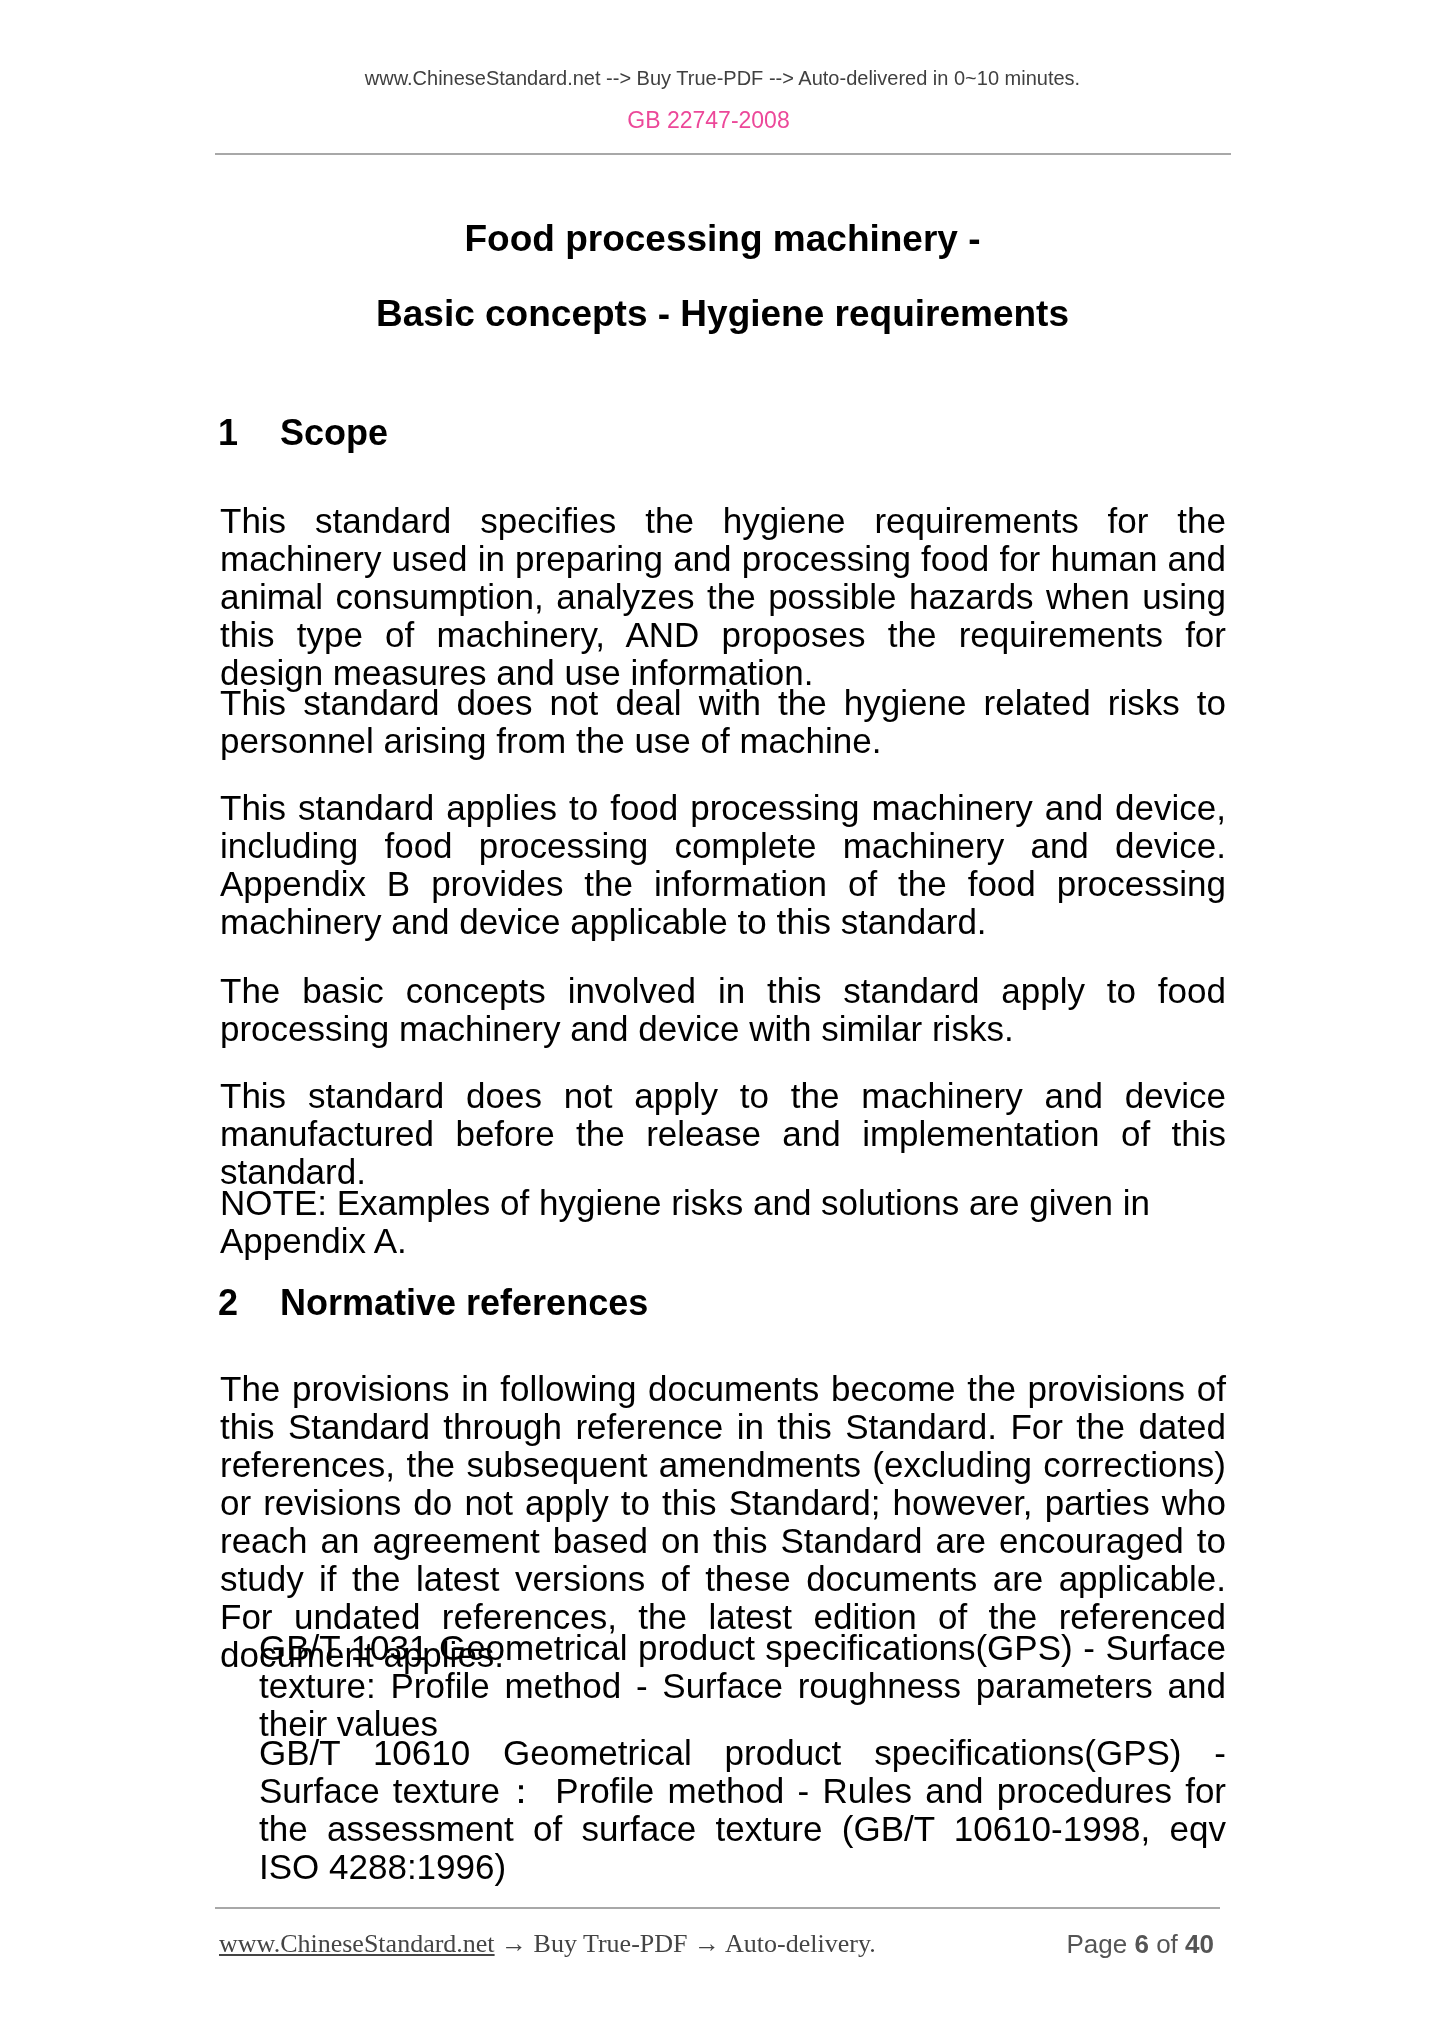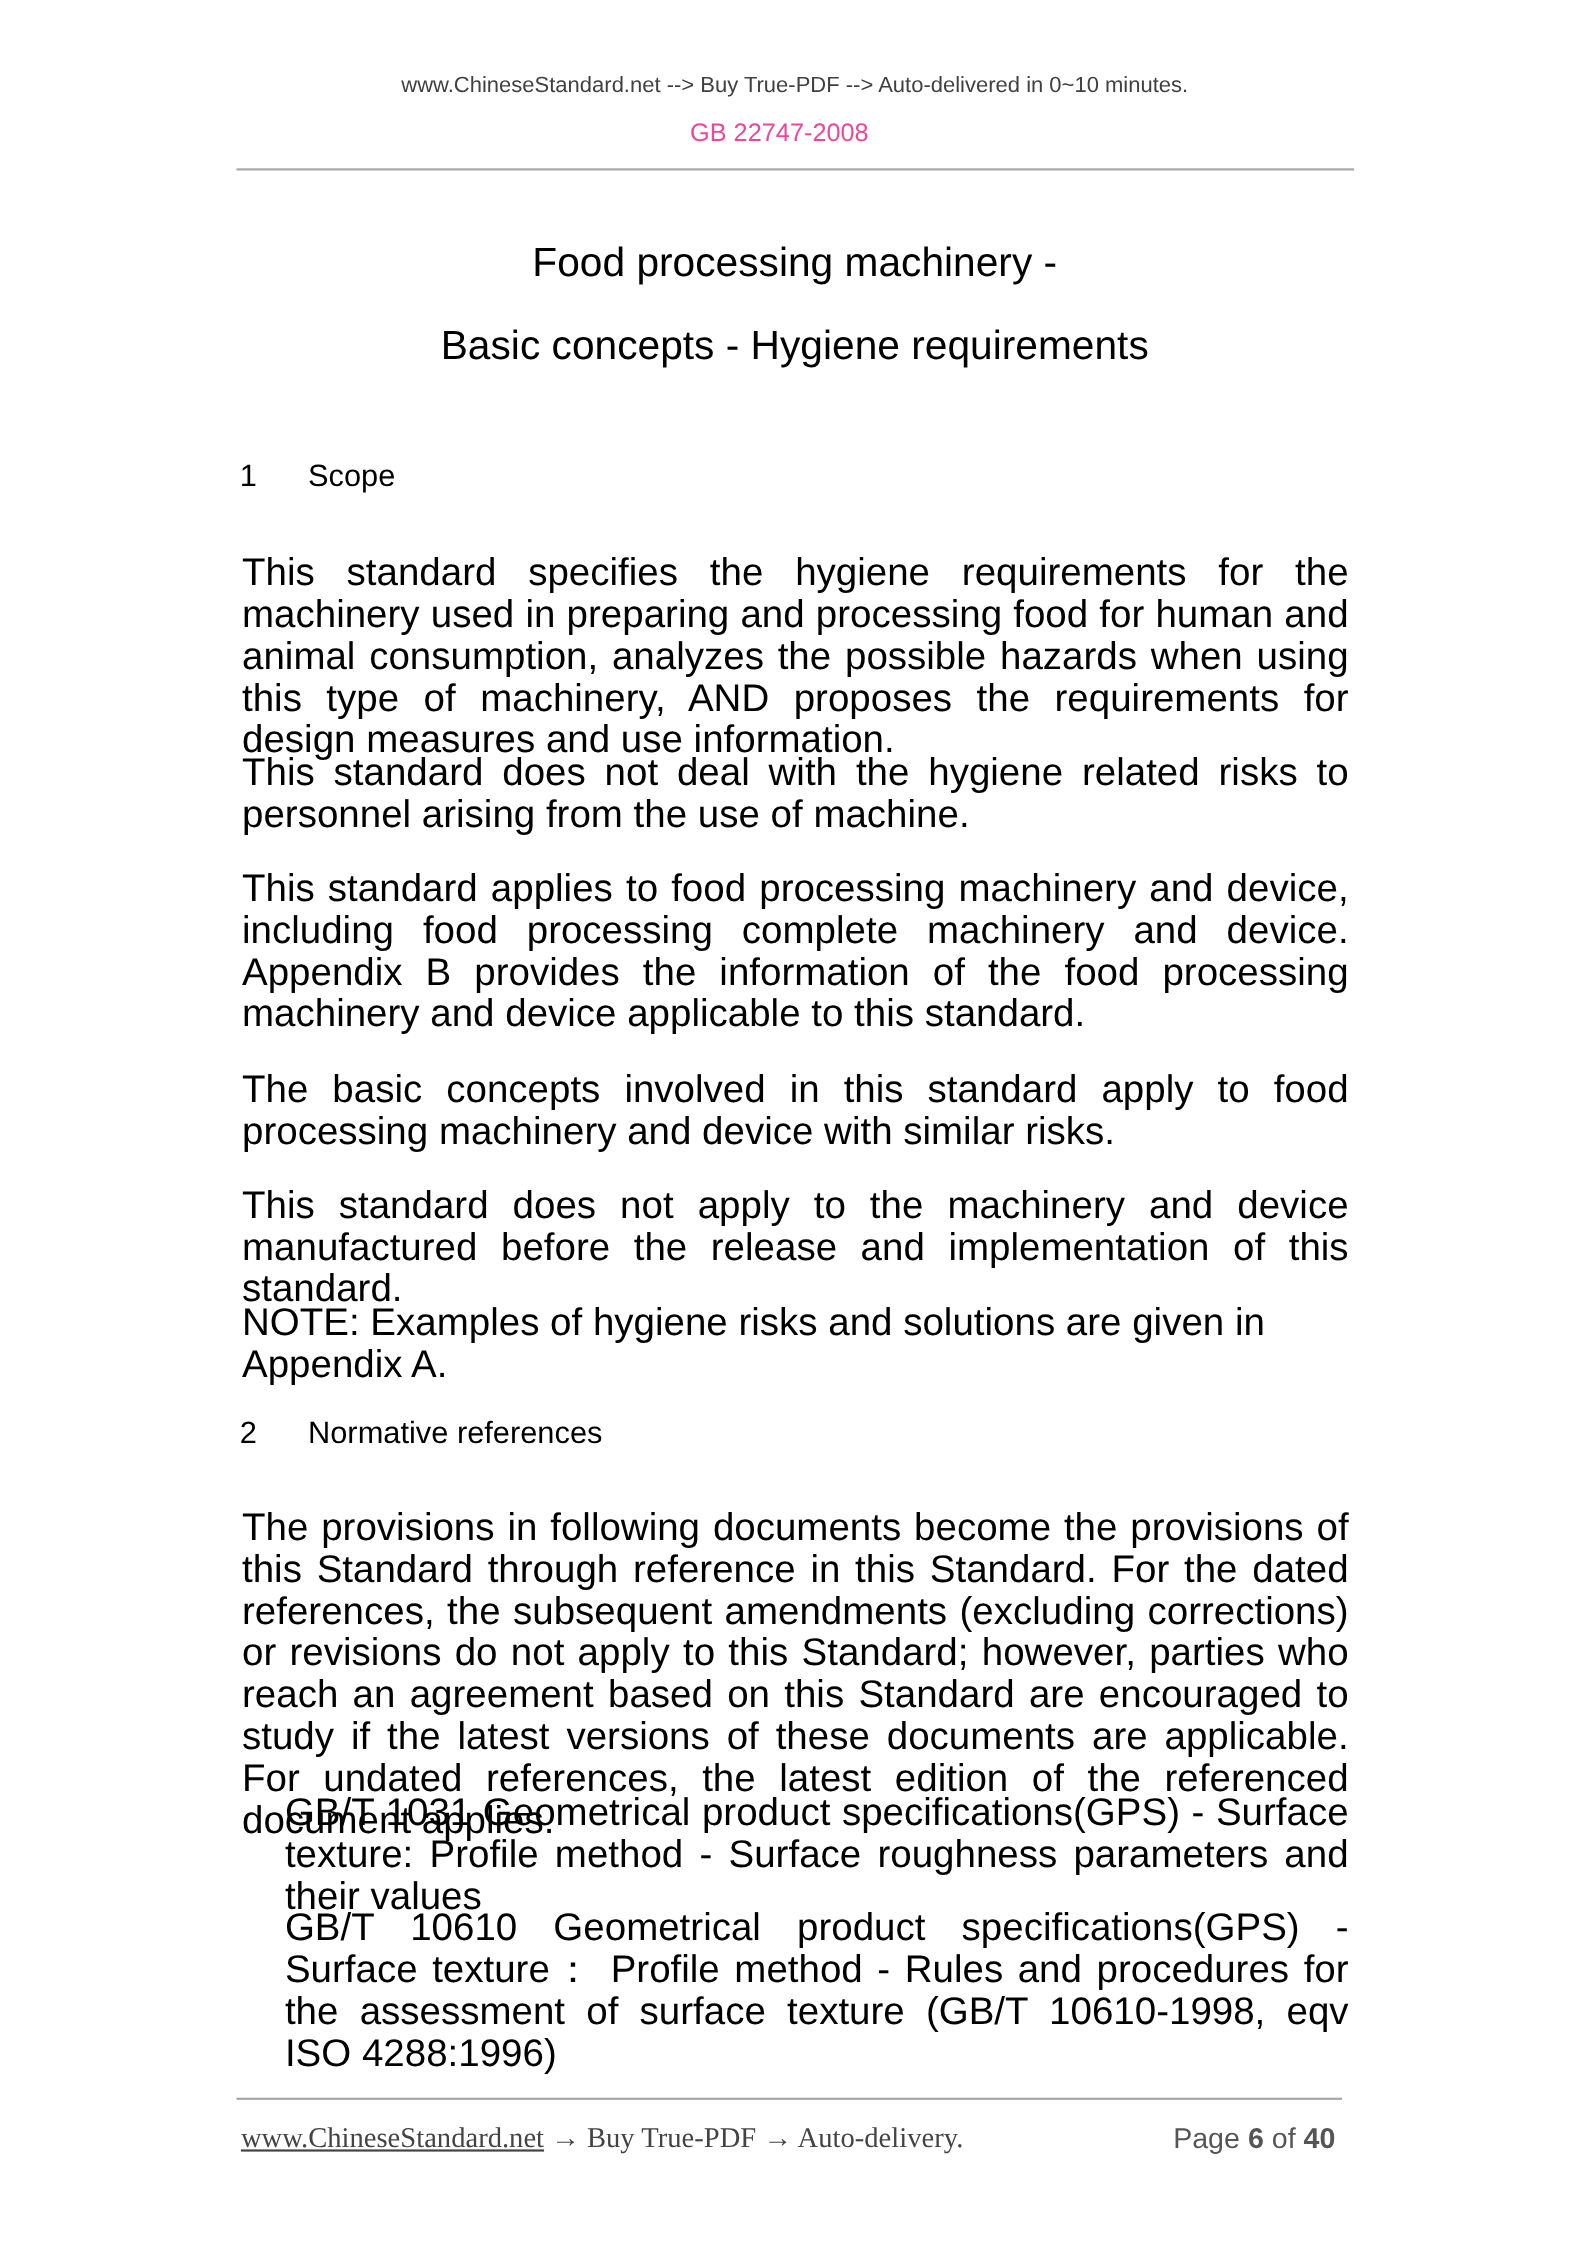--- a/index.html
+++ b/index.html
@@ -4,23 +4,23 @@
 <style>
   html, body { margin: 0; padding: 0; background: #ffffff; }
   body { width: 1445px; height: 2044px; position: relative; overflow: hidden;
          font-family: "Liberation Sans", "DejaVu Sans", sans-serif; color: #000; }
   .abs { position: absolute; }
   .hdr-top { left: 0; width: 1445px; top: 58px; text-align: center;
              font-size: 20px; line-height: 40px; color: #404040; }
   .hdr-doc { left: 0; width: 1417px; top: 105px; text-align: center;
              font-size: 23px; line-height: 30px; color: #ec4899; }
   .rule { height: 0; border-top: 2px solid #a8a8a8; }
-  .title { left: 0; width: 1445px; text-align: center; font-weight: normal;
+  .title { left: 0; width: 1445px; text-align: center; font-weight: bold;
            font-size: 37px; line-height: 46px; }
-  .h1 { left: 218px; font-weight: normal; font-size: 28px; line-height: 44px; white-space: nowrap; }
+  .h1 { left: 218px; font-weight: bold; font-size: 36px; line-height: 44px; white-space: nowrap; }
   .h1 .num { display: inline-block; width: 62px; }
   .para { left: 220px; width: 1006px; font-size: 35px; line-height: 38px;
           text-align: justify; margin: 0; }
   .para.ref { left: 259px; width: 967px; }
   .footer-text { left: 219px; top: 1926px; font-size: 26px; line-height: 36px; color: #444; white-space: nowrap; font-family: Liberation Serif, serif; }
   .footer-text a { color: #444; text-decoration: underline; }
   .page-num { left: 1000px; width: 214px; top: 1926px; text-align: right;
               font-size: 26px; line-height: 36px; color: #555; white-space: nowrap; }
   .page-num b { font-weight: bold; }
 </style>

